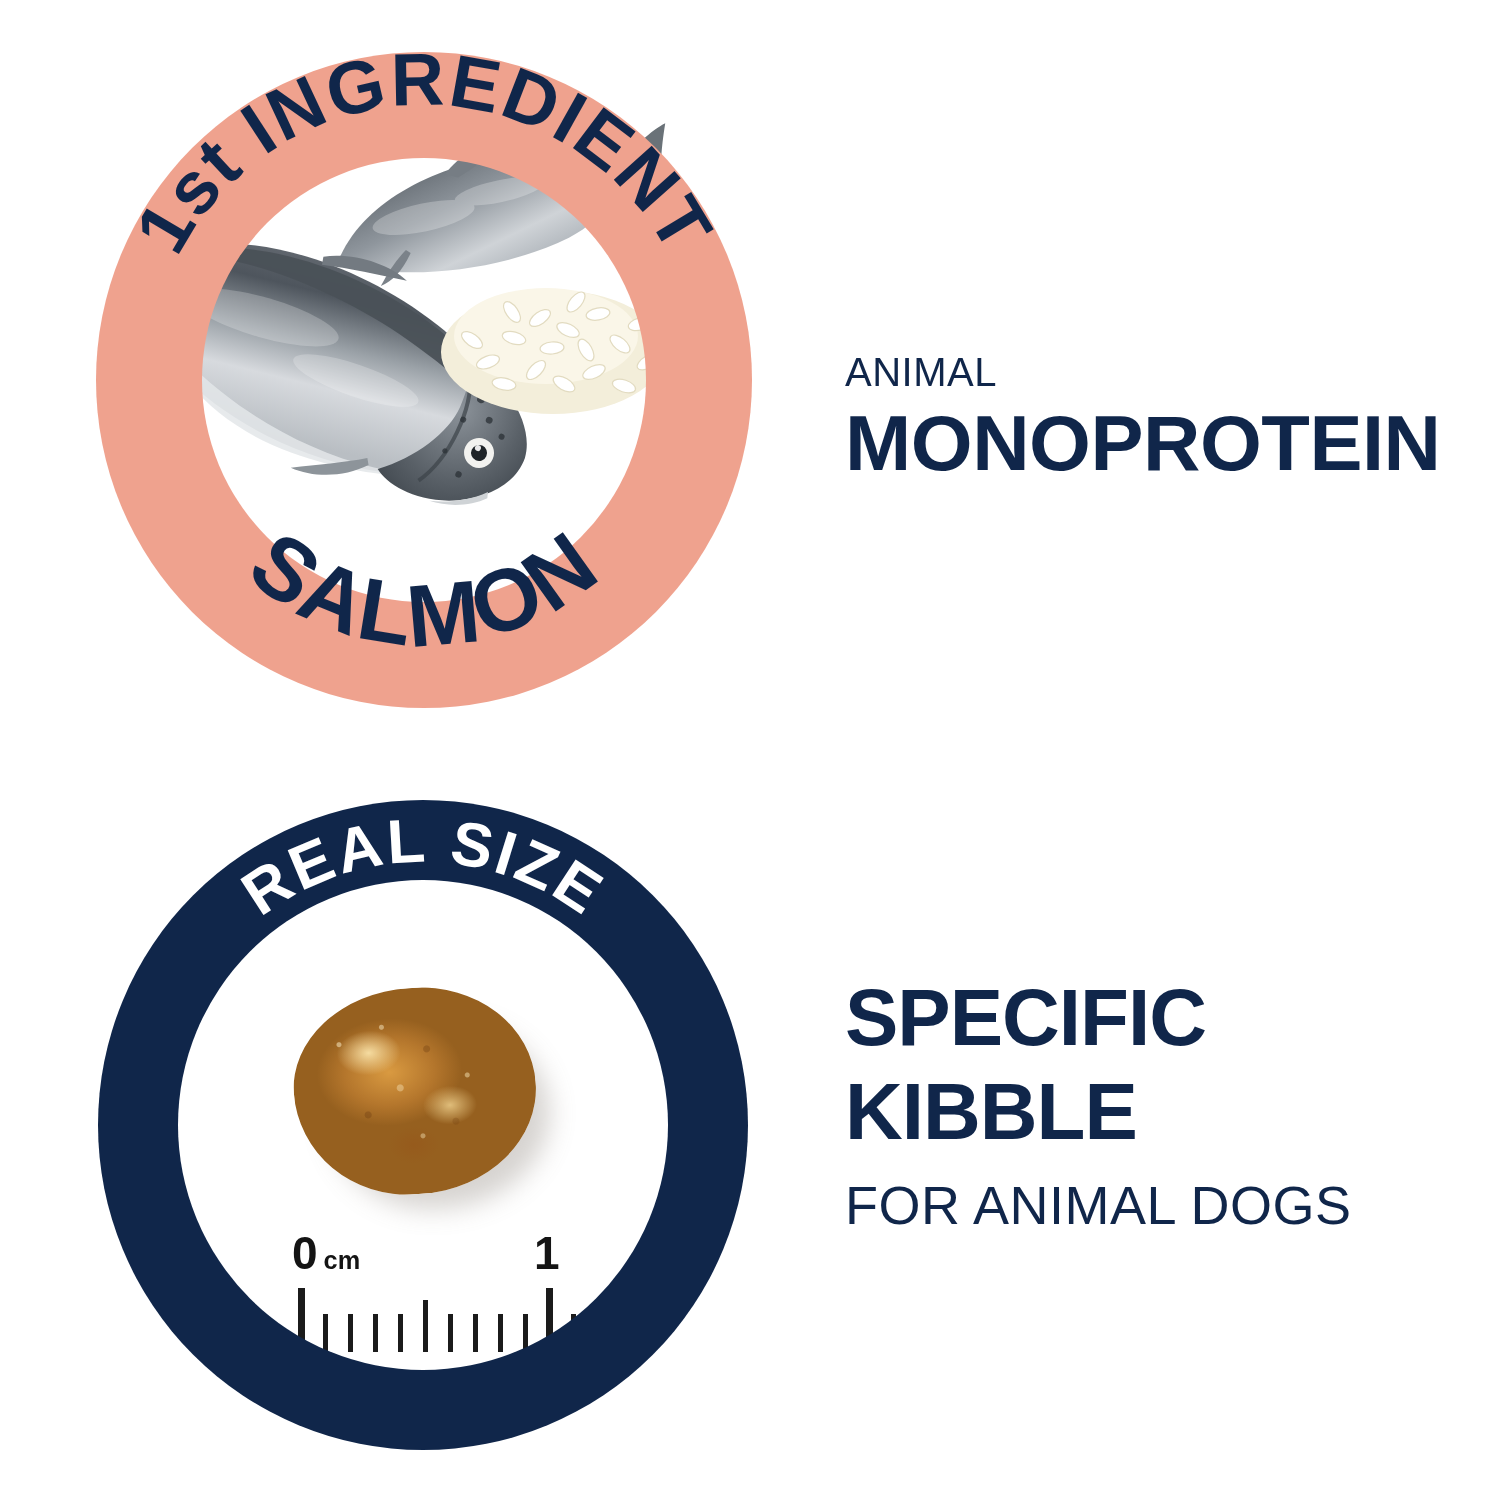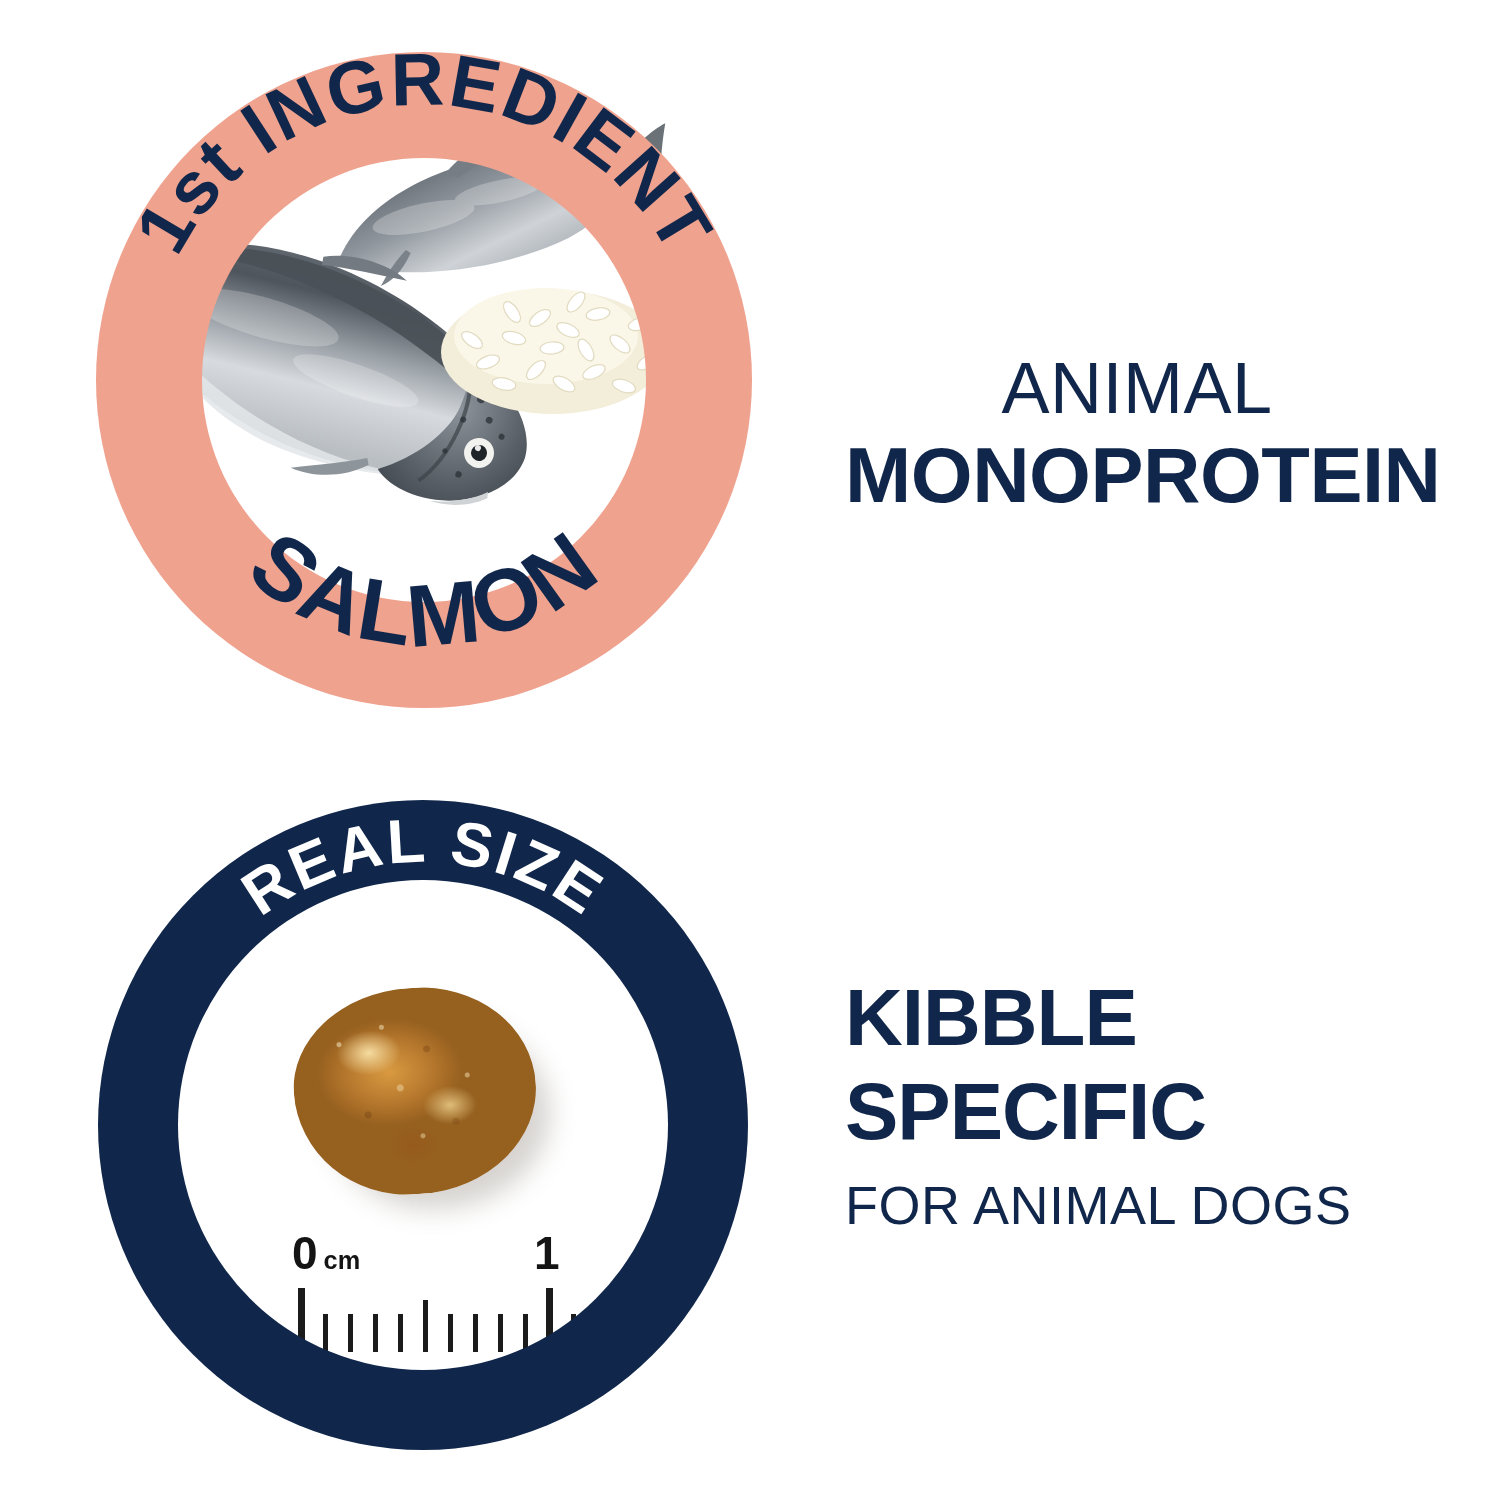--- a/index.html
+++ b/index.html
@@ -41,21 +41,21 @@
   }
   .line-bold {
     font-family: "Liberation Sans", sans-serif;
     font-weight: 700;
     letter-spacing: -0.5px;
     line-height: 1.0;
     white-space: nowrap;
   }
 
   #block-monoprotein { left: 845px; top: 352px; }
-  #block-monoprotein .line-light { font-size: 72px; text-align: center; }
+  #block-monoprotein .line-light { font-size: 40px; }
   #block-monoprotein .line-bold  { font-size: 78px; margin-top: 12px; transform: scaleX(1.02); transform-origin: left center; }
 
   #block-kibble { left: 845px; top: 978px; }
   #block-kibble .line-bold  { font-size: 80px; letter-spacing: -1px; }
   #block-kibble .line-bold + .line-bold { margin-top: 14px; }
   #block-kibble .line-light { font-size: 54px; margin-top: 26px; }
 
   
   .ruler-wrap { position: absolute; }
   .tick { position: absolute; background: #1b1b1b; width: 5px; bottom: 0; }
@@ -284,18 +284,18 @@
         </mask>
       </defs>
       <rect width="650" height="650" fill="#10264a" mask="url(#ringMaskBottom)"></rect>
       <text font-family="Liberation Sans, sans-serif" font-size="62" font-weight="bold" fill="#ffffff" letter-spacing="3">
         <textPath href="#arcTop2" startOffset="50%" text-anchor="middle" id="arc-top-2">REAL SIZE</textPath>
       </text>
     </svg>
   </div>
 
   <div class="text-block" id="block-kibble">
+    <div class="line-bold">SPECIFIC</div>
     <div class="line-bold">KIBBLE</div>
-    <div class="line-bold">SPECIFIC</div>
     <div class="line-light">FOR ANIMAL DOGS</div>
   </div>
 
 </div>
 
 </body></html>

